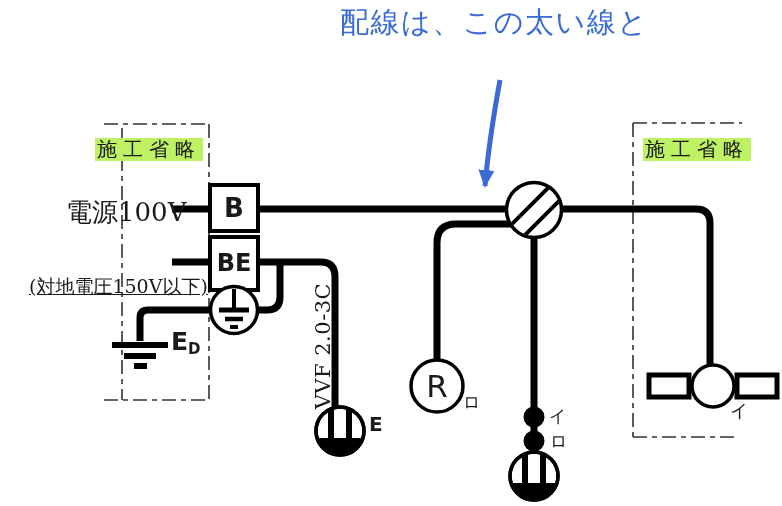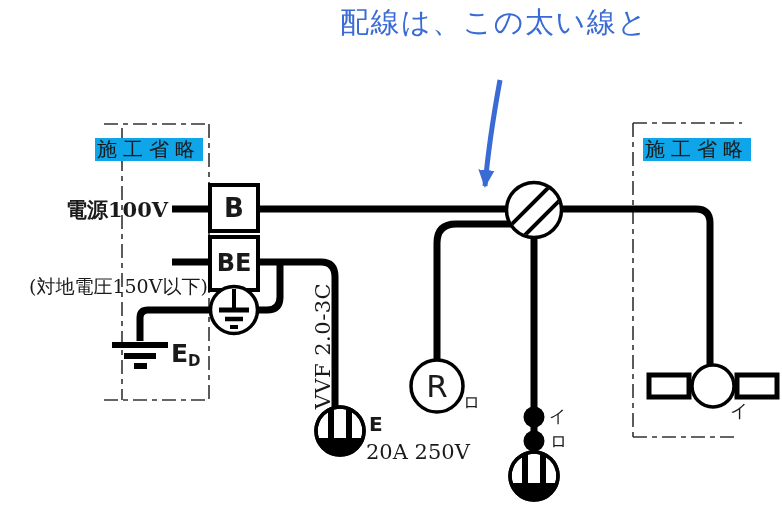--- a/index.html
+++ b/index.html
@@ -4,22 +4,22 @@
 <style>
   html,body{margin:0;padding:0;background:#fff;}
   .stage{position:relative;width:782px;height:506px;background:#ffffff;overflow:hidden;
          font-family:"DejaVu Serif","Liberation Serif",serif;color:#1a1a1a;}
   svg{position:absolute;left:0;top:0;}
   .lbl{position:absolute;white-space:nowrap;line-height:1.15;}
   .serif{font-family:"DejaVu Serif","Liberation Serif",serif;}
   .sans{font-family:"DejaVu Sans","Liberation Sans",sans-serif;}
   .blue{color:#3a6bd5;font-family:"DejaVu Sans","Liberation Sans",sans-serif;
         font-size:29px;letter-spacing:1.5px;}
-  .omit{font-size:20px;letter-spacing:6px;background:#0ea5e9;padding:0 2px;}
-  .src{font-size:21px;font-weight:bold;}
+  .omit{font-size:20px;letter-spacing:6px;background:#bef264;padding:0 2px;}
+  .src{font-size:26px;}
   .note{font-size:19px;}
   .cab{font-size:21px;letter-spacing:0.5px;}
   .rot{transform:rotate(-90deg);transform-origin:center center;text-align:center;}
   .boxletter{text-align:center;font-weight:700;}
   .tag{font-size:17px;}
   .ed-main{font-size:25px;font-weight:700;}
   .ed-sub{font-size:15px;font-weight:700;vertical-align:-4px;}
 </style>
 </head>
 <body>
@@ -112,35 +112,34 @@
 
     <path d="M500 80 Q489 140 485 186" fill="none" stroke="#3a6bd5" stroke-width="5" marker-end="url(#arrowhead)"></path>
   </svg>
 
   <div class="lbl blue" style="left:340px;top:6px;">配線は、この太い線と</div>
 
   <div class="lbl serif omit" style="left:95px;top:138px;">施工省略</div>
   <div class="lbl serif omit" style="left:643px;top:138px;">施工省略</div>
 
   <div class="lbl serif src" style="left:66px;top:198px;">電源100V</div>
-  <div class="lbl serif note" style="left:29px;top:276px;">(対地電圧150V以下)</div>
+  <div class="lbl serif note" style="left:29px;top:276px;text-decoration:underline;">(対地電圧150V以下)</div>
 
   <div class="lbl sans boxletter" style="left:210px;top:194px;width:48px;font-size:26px;">B</div>
   <div class="lbl sans boxletter" style="left:210px;top:250px;width:48px;font-size:24px;">BE</div>
 
   <div class="lbl serif cab rot" style="left:243px;top:334px;width:160px;">VVF 2.0-3C</div>
 
-  <div class="lbl sans" style="left:171px;top:340px;text-align:right;">
+  <div class="lbl sans" style="left:171px;top:328px;text-align:right;">
     <span class="ed-main">E</span><span class="ed-sub">D</span>
   </div>
 
   <div class="lbl sans boxletter" style="left:411px;top:369px;width:52px;font-size:31px;font-weight:400;">R</div>
   <div class="lbl serif tag" style="left:463px;top:393px;">ロ</div>
 
   <div class="lbl serif tag" style="left:549px;top:407px;">イ</div>
   <div class="lbl serif tag" style="left:550px;top:432px;">ロ</div>
 
   <div class="lbl sans" style="left:369px;top:413px;font-size:20px;font-weight:700;">E</div>
-  <div class="lbl serif" style="left:366px;top:440px;font-size:21px;">20A 250V</div>
 
   <div class="lbl serif" style="left:730px;top:401px;font-size:18px;">イ</div>
 
 </div>
 
 </body></html>

